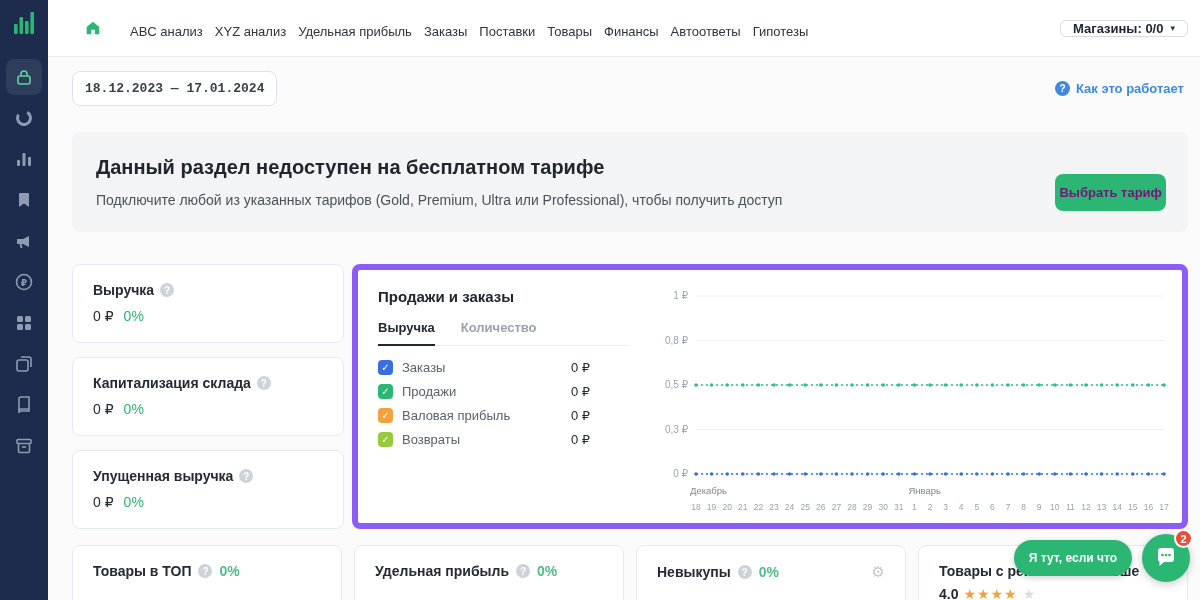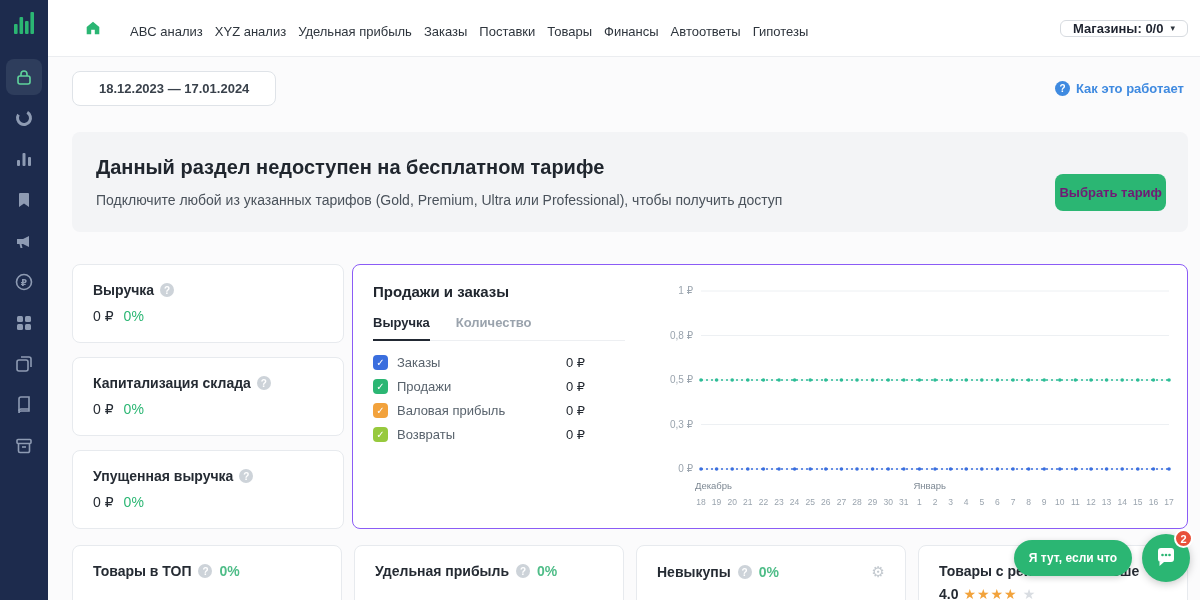--- a/index.html
+++ b/index.html
@@ -24,38 +24,38 @@
   .shops-btn { margin-left:auto; display:flex; align-items:center; gap:7px; background:#fff; border:1px solid #d7dbe0; border-radius:6px; padding:0 12px; font-size:13px; font-weight:700; color:#1f2430; cursor:pointer; }
   .caret { font-size:9px; color:#2e353d; }
 
   
   .content { flex:1; padding:14px 12px 0 24px; overflow:hidden; }
 
   .toolbar { display:flex; align-items:center; gap:10px; margin-bottom:26px; }
   .periods { display:flex; gap:10px; }
   .pill { background:#fff; border:1px solid #dfe3e8; border-radius:8px; padding:9px 15px; font-size:13px; font-weight:600; color:#39414b; white-space:nowrap; cursor:pointer; }
   .pill.active { background:#2bb673; border-color:#2bb673; color:#fff; }
-  .date-pill { padding:9px 26px; }
+  .date-pill { padding:9px 12px;font-family:Liberation Mono, monospace; }
   .help-link { margin-left:auto; margin-right:4px; display:flex; align-items:center; gap:6px; color:#3f8ae0; font-size:13px; font-weight:600; cursor:pointer; }
   .q-circle-blue { width:15px; height:15px; border-radius:50%; background:#3f8ae0; color:#fff; font-size:10px; font-weight:700; display:flex; align-items:center; justify-content:center; }
 
   .banner { background:#f3f4f6; border-radius:8px; padding:24px 24px; position:relative; margin-bottom:32px; }
   .banner-title { font-size:20px; font-weight:700; color:#20262e; }
   .banner-sub { font-size:14px; color:#4a525b; margin-top:13px; }
   .banner-btn { position:absolute; right:22px; top:42px; background:#2bb673; color:#701a75; border:none; border-radius:8px; padding:11px 4px; font-size:13px; font-weight:700; cursor:pointer; }
 
   .mid { display:flex; gap:8px; margin-bottom:16px; }
   .stats-col { width:272px; flex-shrink:0; display:flex; flex-direction:column; gap:14px; }
   .stat-card { background:#fff; border:1px solid #e7eaee; border-radius:8px; padding:17px 20px; height:79px; }
   .stat-title { font-size:14px; font-weight:600; color:#252b33; display:flex; align-items:center; gap:6px; }
   .q-circle { width:14px; height:14px; border-radius:50%; background:#cdd3d9; color:#fff; font-size:10px; font-weight:700; display:inline-flex; align-items:center; justify-content:center; flex-shrink:0; cursor:pointer; }
   .stat-value-row { margin-top:10px; font-size:14px; color:#252b33; display:flex; gap:10px; }
   .stat-pct { color:#2bb673; }
 
-  .chart-card { flex:1; background:#fff; border:1px solid #8b5cf6; border-radius:8px; padding:18px 20px; position:relative; height:265px; }
+  .chart-card { flex:1; background:#fff; border:6px solid #8b5cf6; border-radius:8px; padding:18px 20px; position:relative; height:265px; }
   .chart-title { font-size:15px; font-weight:700; color:#20262e; }
   .tabs { display:flex; gap:26px; margin-top:15px; width:252px; border-bottom:1px solid #edeff2; }
   .tab { font-size:13px; font-weight:600; padding-bottom:9px; color:#9aa3ad; cursor:pointer; }
   .tab.active { color:#222933; border-bottom:2px solid #222933; margin-bottom:-1px; }
   .legend { margin-top:14px; width:212px; display:flex; flex-direction:column; gap:9px; }
   .legend-row { display:flex; align-items:center; gap:9px; font-size:13px; color:#59636d; }
   .checkbox { width:15px; height:15px; border-radius:4px; color:#fff; font-size:10px; display:inline-flex; align-items:center; justify-content:center; flex-shrink:0; cursor:pointer; }
   .legend-val { margin-left:auto; color:#252b33; }
   .chart-box { position:absolute; right:10px; top:14px; width:520px; height:236px; }
 

